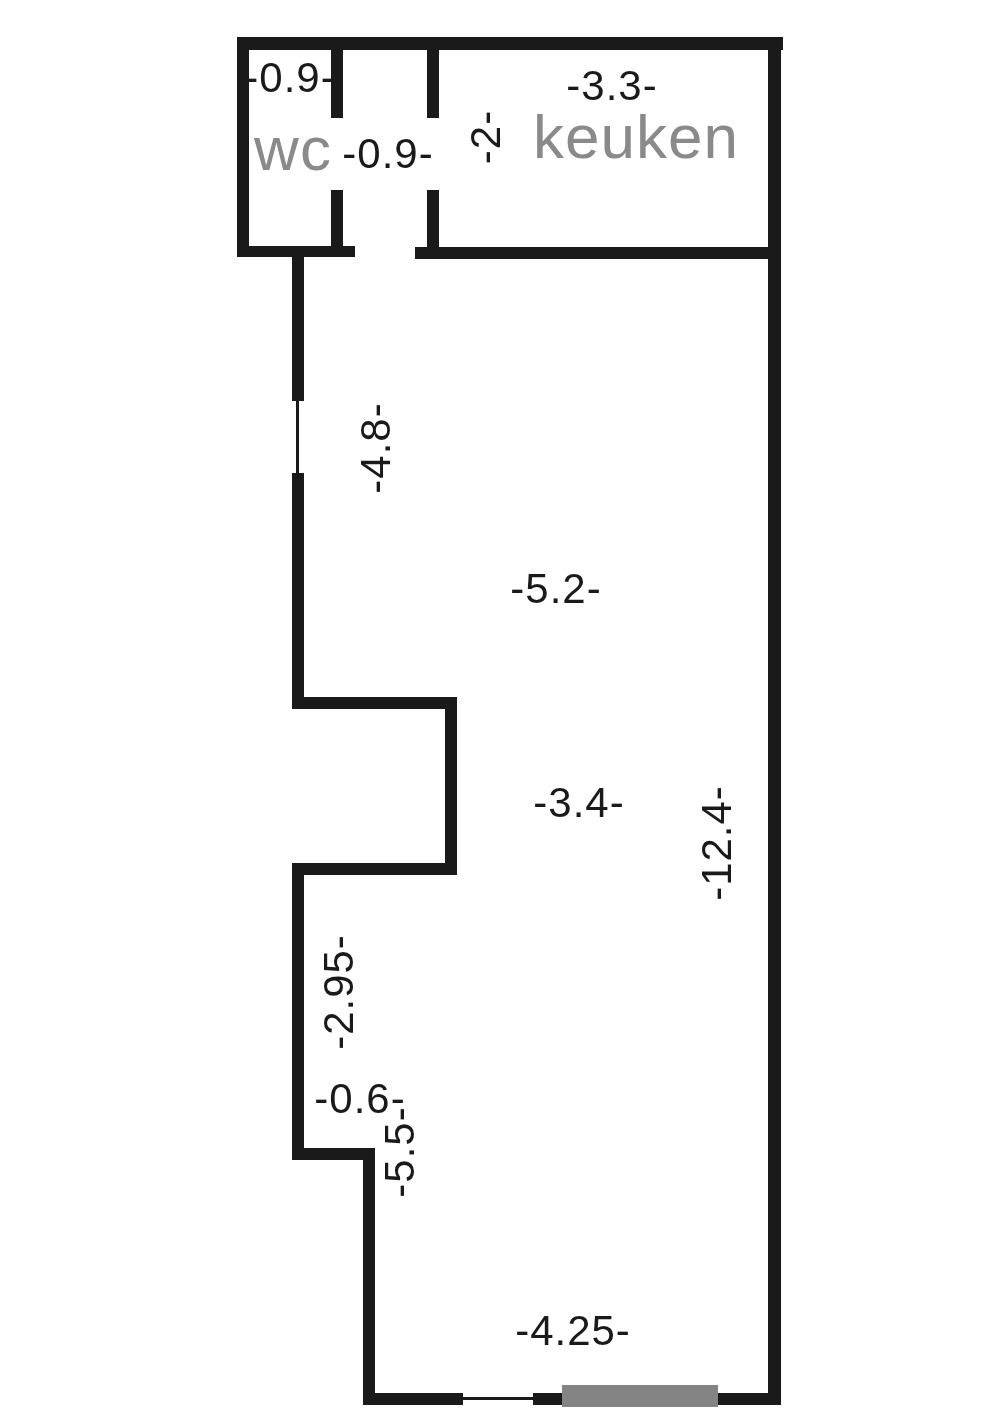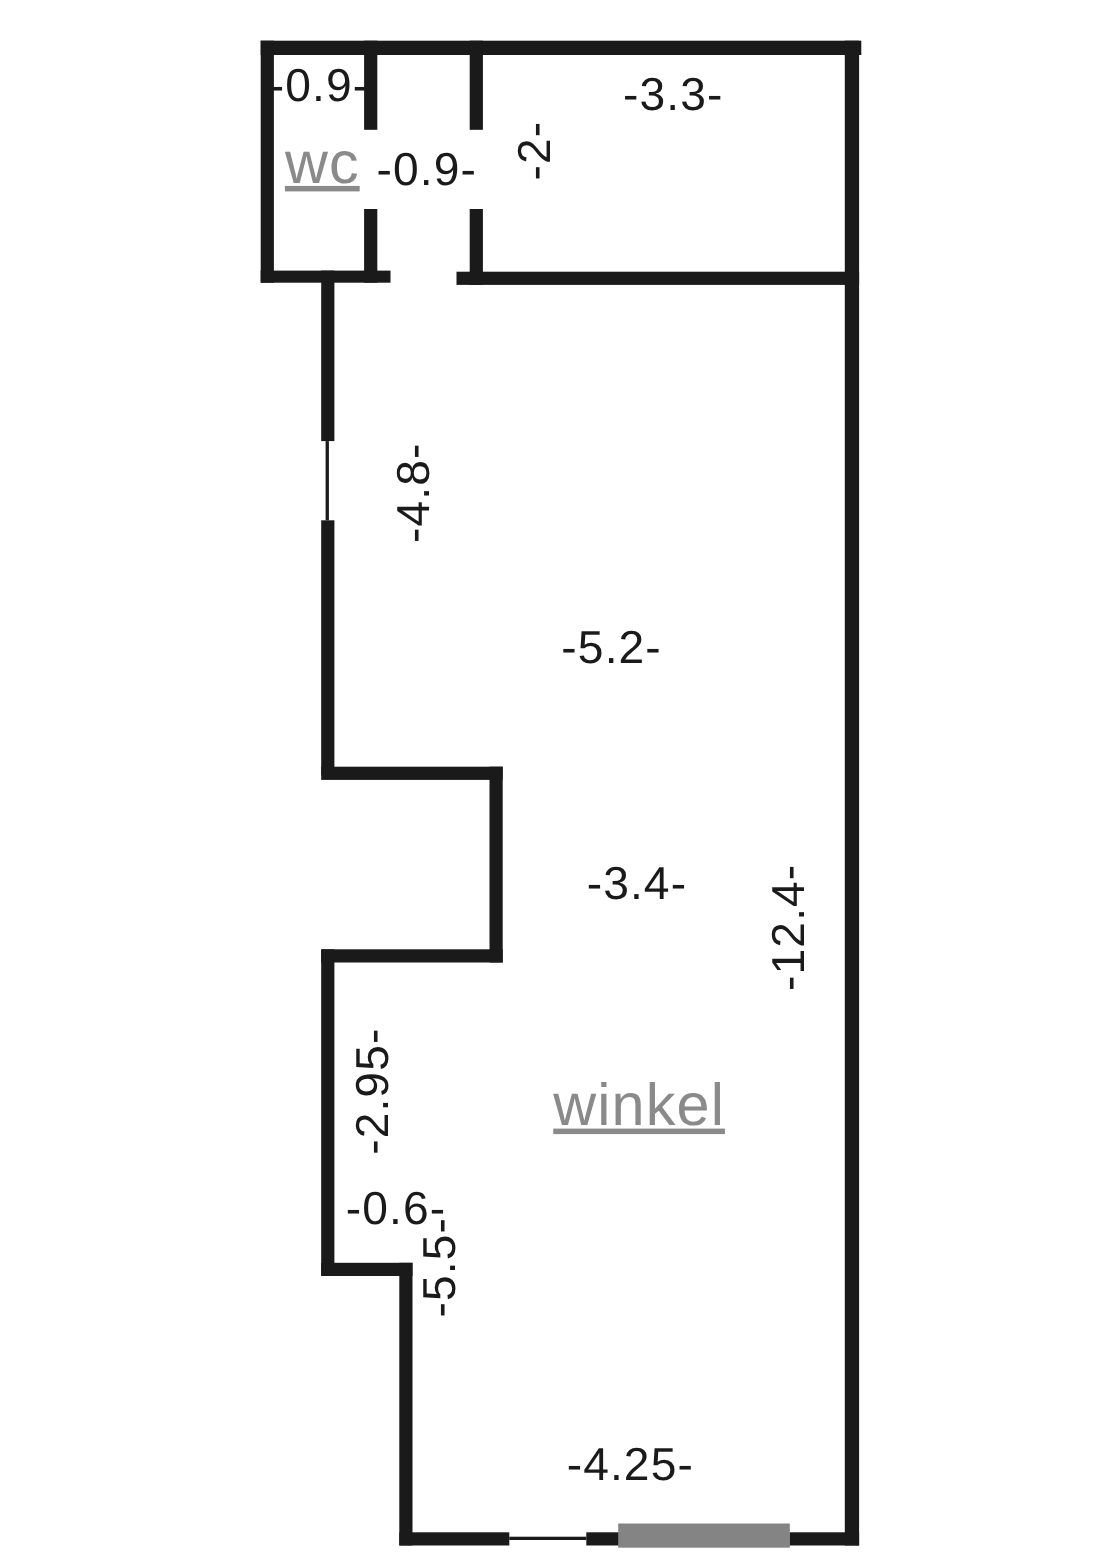--- a/index.html
+++ b/index.html
@@ -17,26 +17,25 @@
     position:absolute;
     font-size:42px;
     color:var(--dim,#1a1a1a);
     transform:translate(-50%,-50%);
     white-space:nowrap;
     letter-spacing:1px;
   }
   .dim.vert{transform:translate(-50%,-50%) rotate(-90deg);}
   .room{
     position:absolute;
-    font-size:54px;
+    font-size:62px;
     color:var(--room,#8a8a8a);
     transform:translate(-50%,-50%);
     white-space:nowrap;
     letter-spacing:1px;
-    text-decoration:underline;
   }
 </style>
 </head>
 <body style="background: rgb(255, 255, 255);">
 
 <div class="plan">
 
   <div class="wall" style="left:237px;top:37px;width:546px;height:13px"></div>
   <div class="wall" style="left:768px;top:37px;width:13px;height:1368px"></div>
 
@@ -63,21 +62,21 @@
 
   <div class="wall" style="left:331px;top:37px;width:12px;height:81px"></div>
   <div class="wall" style="left:331px;top:190px;width:12px;height:67px"></div>
 
   <div class="wall" style="left:427px;top:37px;width:12px;height:81px"></div>
   <div class="wall" style="left:427px;top:190px;width:12px;height:69px"></div>
 
   <div class="wall" style="left:415px;top:247px;width:366px;height:12px"></div>
 
   <div class="room" style="left:293px;top:148px">wc</div>
-  <div class="room" style="left:581px;top:1005px">winkel</div>
+  <div class="room" style="left:636px;top:136px">keuken</div>
 
   <div class="dim" style="left:290px;top:78px">-0.9-</div>
   <div class="dim" style="left:388px;top:154px">-0.9-</div>
   <div class="dim vert" style="left:486px;top:137px">-2-</div>
   <div class="dim" style="left:612px;top:86px">-3.3-</div>
 
   <div class="dim vert" style="left:376px;top:448px">-4.8-</div>
   <div class="dim" style="left:556px;top:589px">-5.2-</div>
   <div class="dim" style="left:579px;top:803px">-3.4-</div>
   <div class="dim vert" style="left:717px;top:843px">-12.4-</div>

